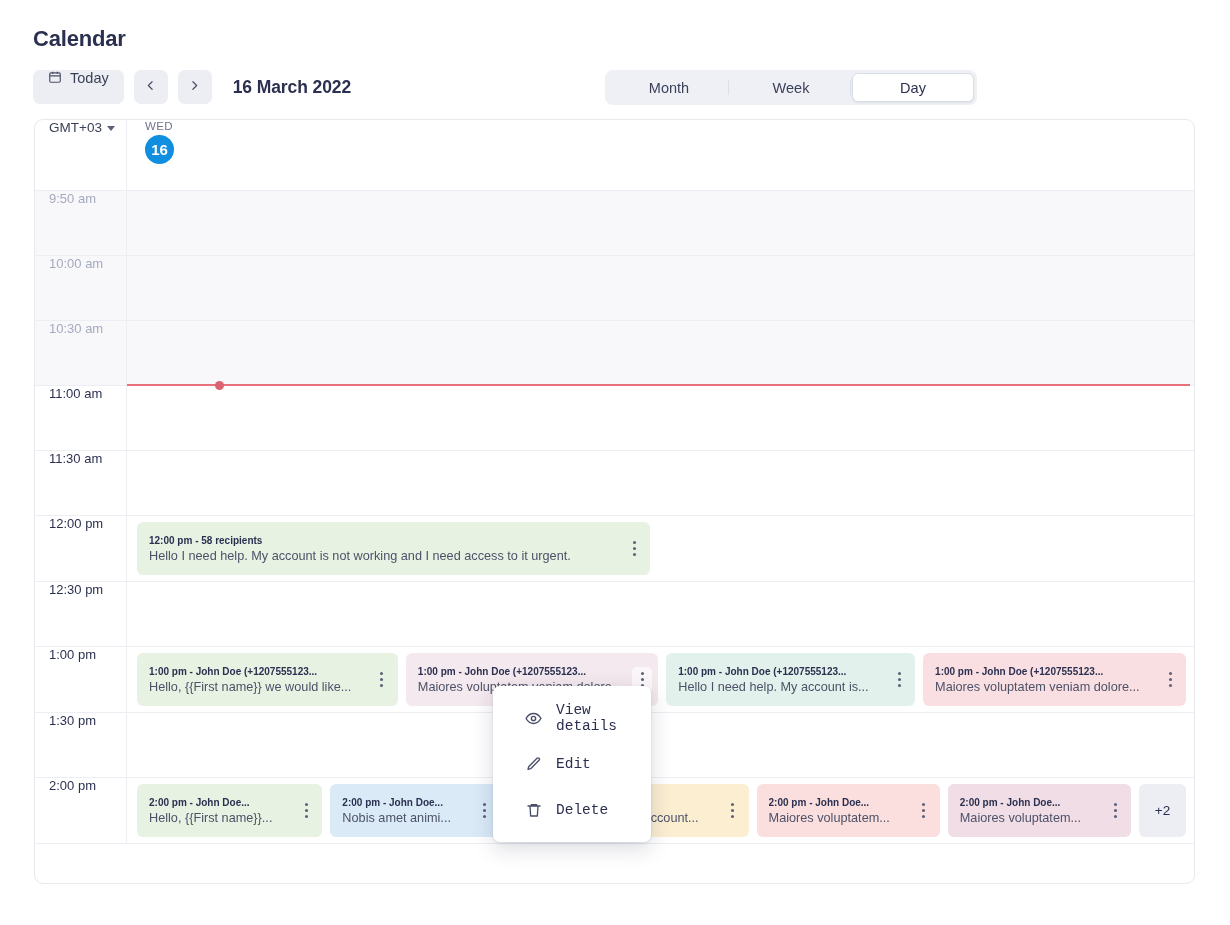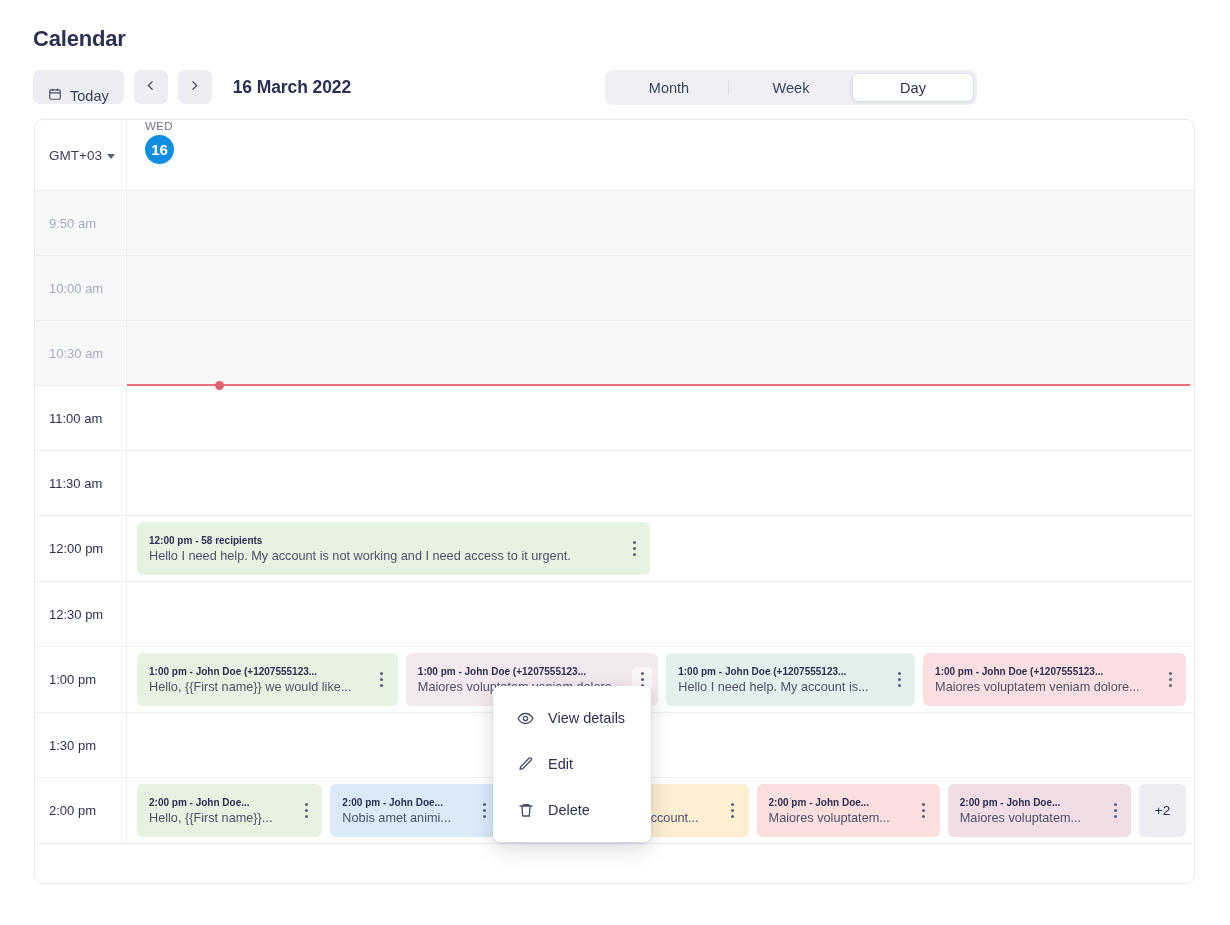--- a/index.html
+++ b/index.html
@@ -19,21 +19,21 @@
     font-size: 22px; font-weight: 700; letter-spacing: -0.2px;
     color: #2b3050;
   }
 
   
   .toolbar {
     position: absolute; left: 33px; top: 70px;
     display: flex; align-items: center; gap: 10px;
   }
   .btn-today {
-    display: flex; align-items: flex-end; gap: 8px;
+    display: flex; align-items: flex-start; gap: 8px;
     height: 34px; padding: 0 15px;
     background: #eceef3; border: none; border-radius: 7px;
     font-size: 14.5px; color: #3a3f55; cursor: pointer;
     font-family: inherit;
   }
   .btn-nav {
     width: 34px; height: 34px;
     background: #eceef3; border: none; border-radius: 7px;
     display: flex; align-items: center; justify-content: center;
     cursor: pointer; color: #4b5066;
@@ -76,21 +76,21 @@
     border-radius: 9px;
     overflow: hidden;
   }
 
   .row { display: flex; border-bottom: 1px solid #eceef3; }
   .row:last-child { border-bottom: none; }
 
   .timecol {
     width: 92px; min-width: 92px;
     border-right: 1px solid #eceef3;
-    display: flex; align-items: center;
+    display: flex; align-items: flex-start;
     padding-left: 14px;
     font-size: 13px; color: #2b3050;
   }
   .daycol { flex: 1; position: relative; display: flex; }
 
   
   .row.head { height: 71px; }
   .row.head .timecol { font-size: 13.5px; color: #3a3f55; }
   .tz { display: flex; align-items: center; gap: 5px; cursor: pointer; }
   .caret {
@@ -169,21 +169,21 @@
     display: flex; align-items: center; justify-content: center;
     font-size: 13.5px; cursor: pointer; flex: 0 0 auto;
   }
 
   
   .ctxmenu {
     position: absolute; left: 493px; top: 686px;
     width: 158px; background: #fff;
     border-radius: 7px;
     box-shadow: 0 6px 22px rgba(20,25,55,.16), 0 1px 3px rgba(20,25,55,.10);
-    padding: 9px 4px; z-index: 40;
+    padding: 9px 12px; z-index: 40; font-family: Liberation Mono, monospace;
   }
   .ctxitem {
     display: flex; align-items: center; gap: 14px;
     height: 46px; padding: 0 20px;
     font-size: 14.5px; color: #2b3050; cursor: pointer;
   }
   .ctxitem .ico { width: 17px; display: flex; align-items: center; justify-content: center; color: #494e68; }
 </style>
 </head>
 <body>

